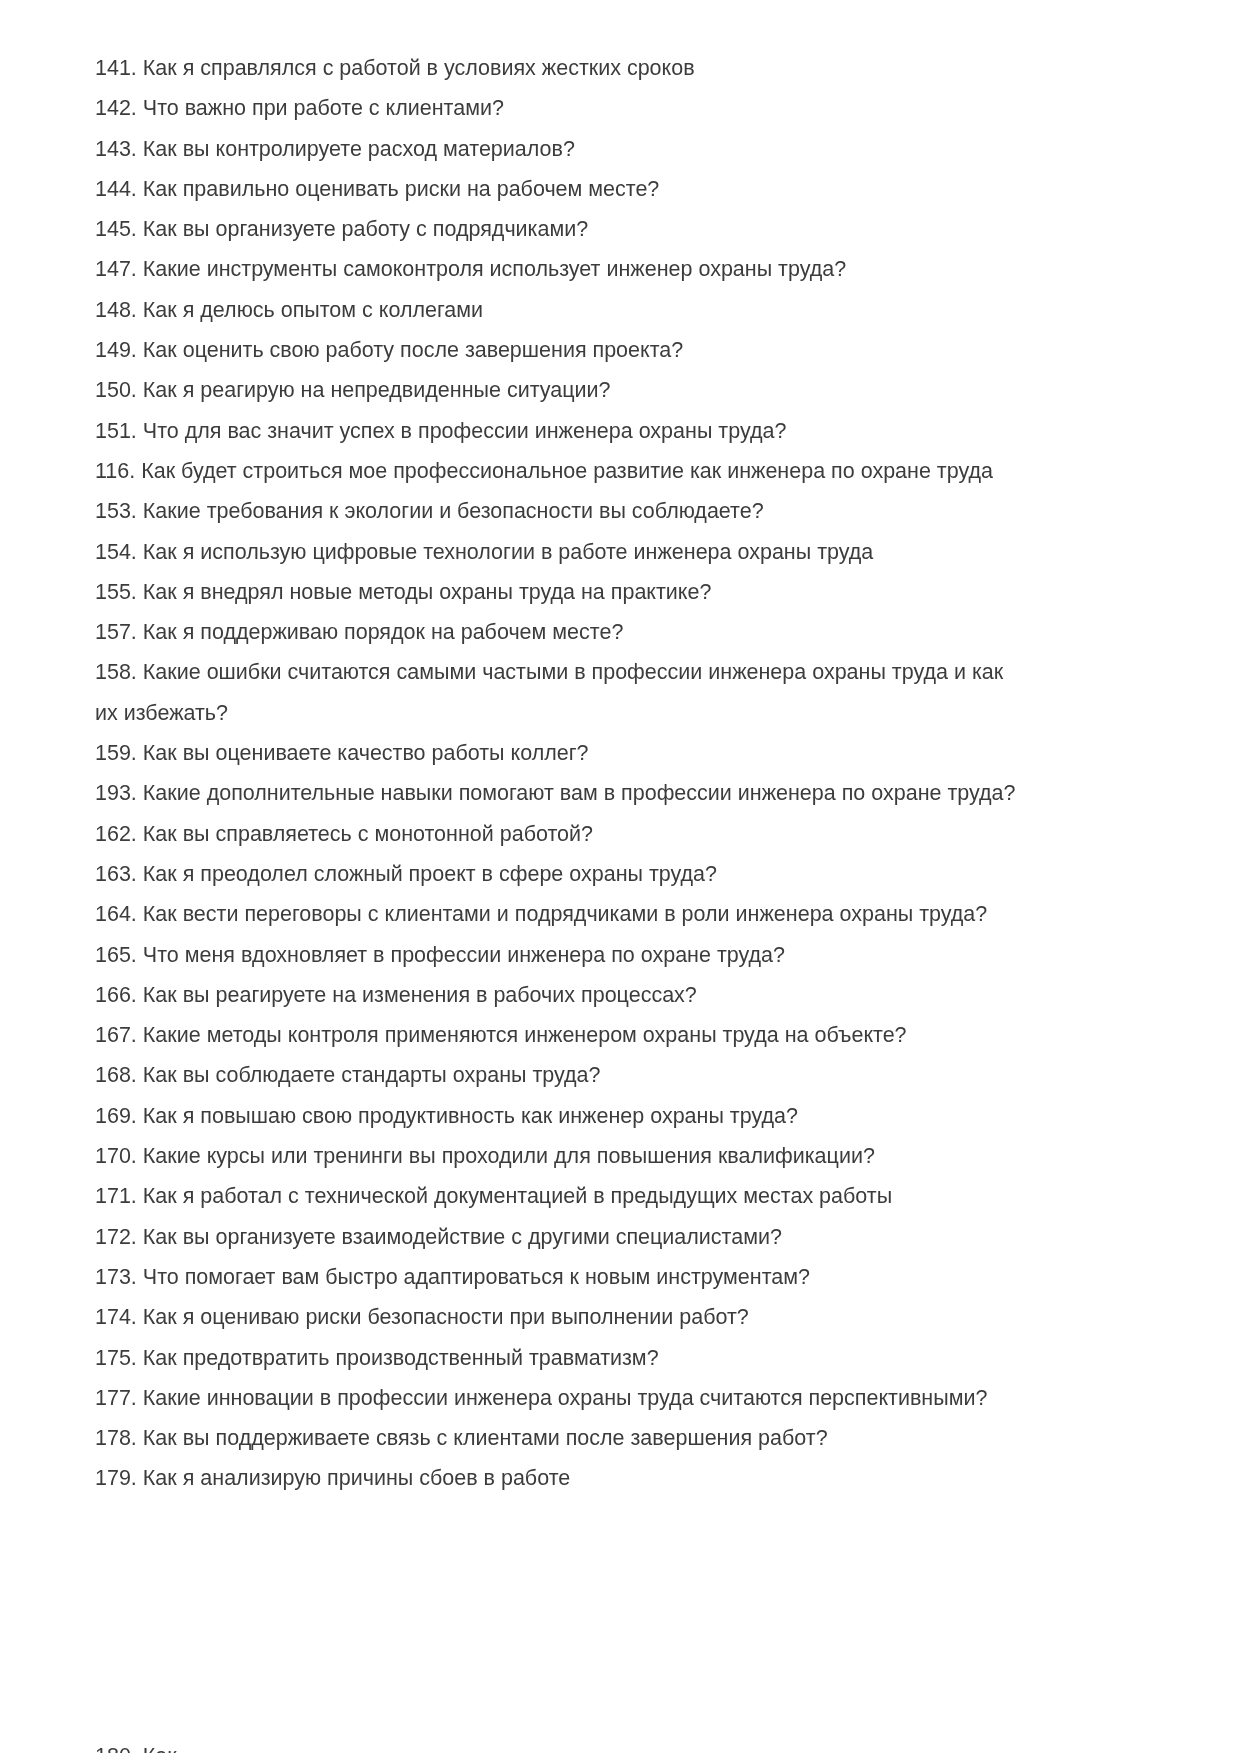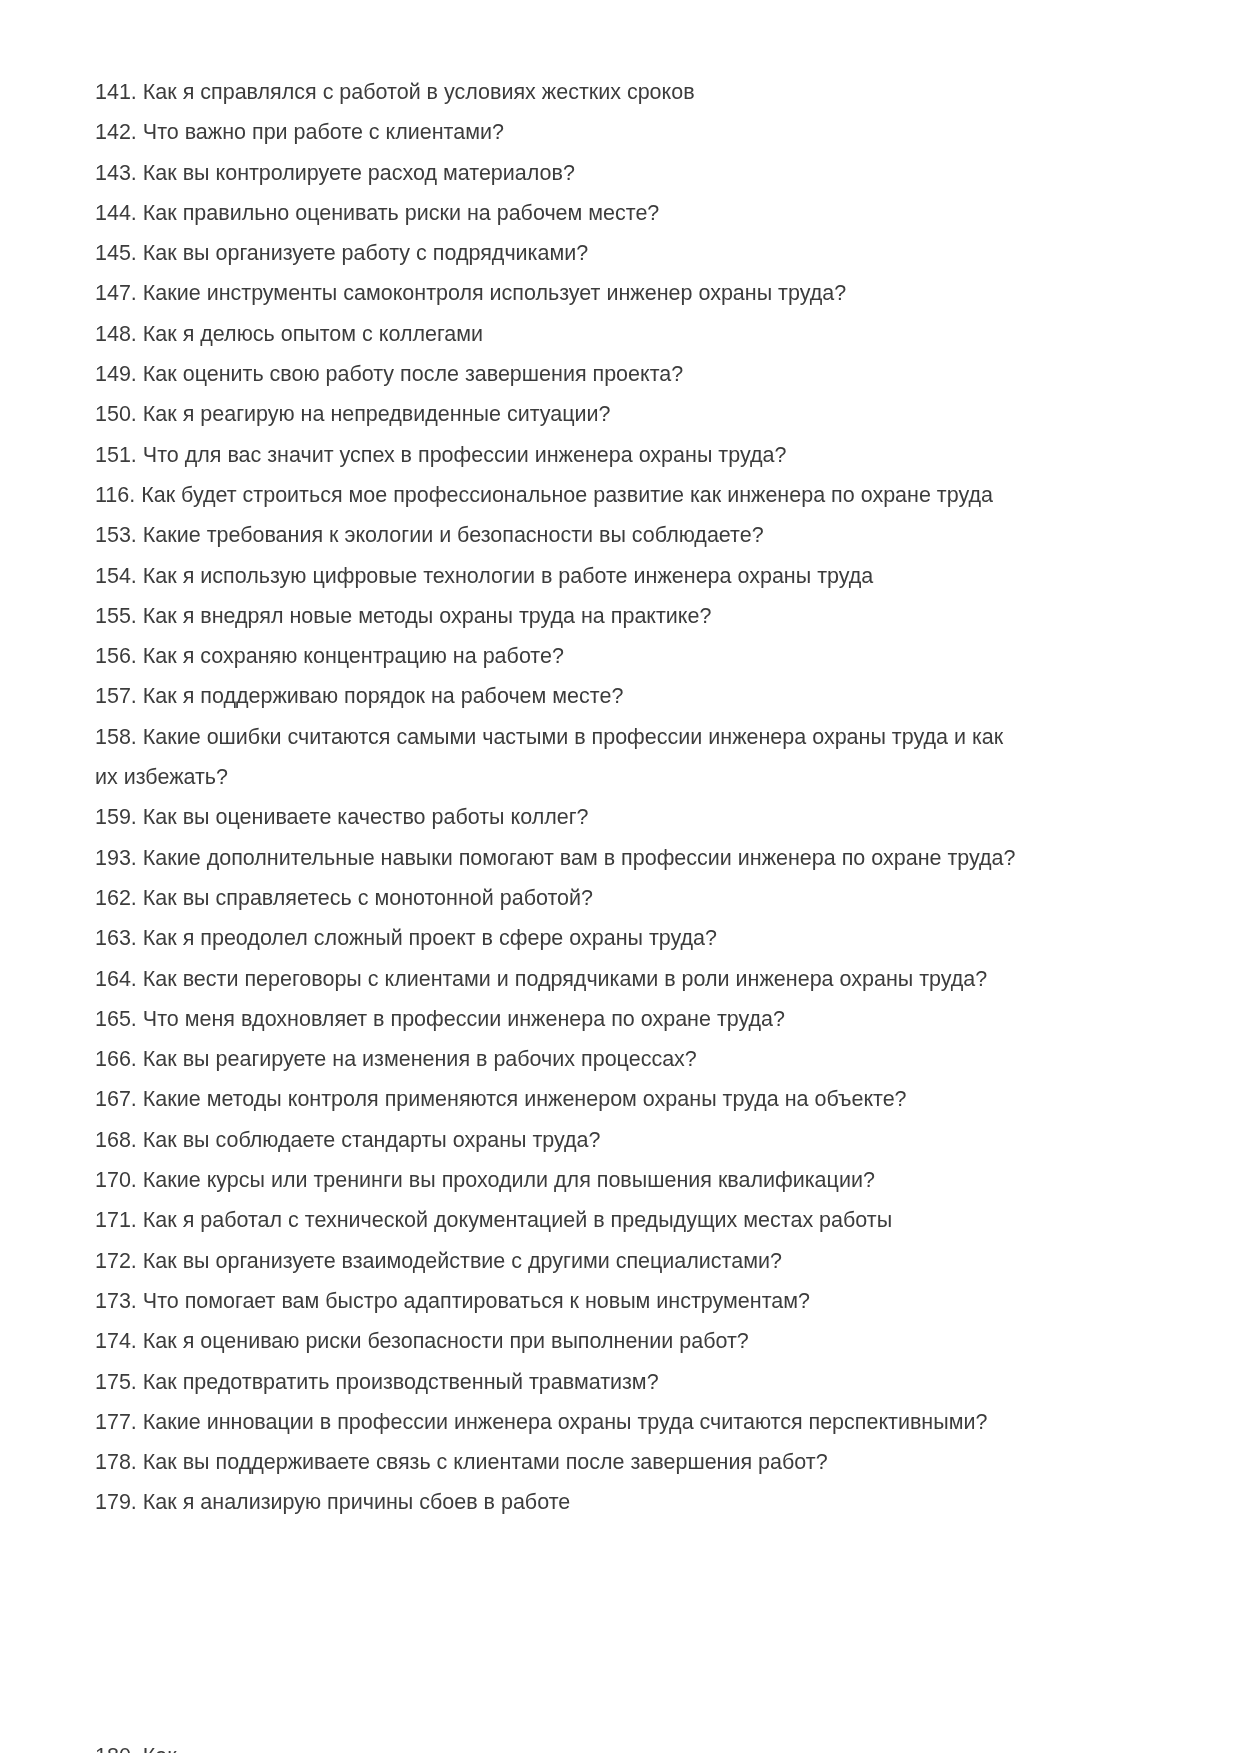--- a/index.html
+++ b/index.html
@@ -11,21 +11,21 @@
     width: 1239px;
     height: 1753px;
     background: #ffffff;
     overflow: hidden;
     position: relative;
     font-family: "Liberation Sans", sans-serif;
   }
   .question-list {
     position: absolute;
     left: 95px;
-    top: 72px;
+    top: 48px;
     width: 1144px;
   }
   .q-item {
     font-size: 21.5px;
     line-height: 40.3px;
     color: #3c3c3c;
     white-space: pre-line;
     text-align: left;
   }
   .clipped-next {
@@ -50,33 +50,33 @@
       <div class="q-item">145. Как вы организуете работу с подрядчиками?</div>
       <div class="q-item">147. Какие инструменты самоконтроля использует инженер охраны труда?</div>
       <div class="q-item">148. Как я делюсь опытом с коллегами</div>
       <div class="q-item">149. Как оценить свою работу после завершения проекта?</div>
       <div class="q-item">150. Как я реагирую на непредвиденные ситуации?</div>
       <div class="q-item">151. Что для вас значит успех в профессии инженера охраны труда?</div>
       <div class="q-item">116. Как будет строиться мое профессиональное развитие как инженера по охране труда</div>
       <div class="q-item">153. Какие требования к экологии и безопасности вы соблюдаете?</div>
       <div class="q-item">154. Как я использую цифровые технологии в работе инженера охраны труда</div>
       <div class="q-item">155. Как я внедрял новые методы охраны труда на практике?</div>
-      <div class="q-item">156. Как я сохраняю концентрацию на работе?</div>
       <div class="q-item">157. Как я поддерживаю порядок на рабочем месте?</div>
       <div class="q-item">158. Какие ошибки считаются самыми частыми в профессии инженера охраны труда и как
 их избежать?</div>
       <div class="q-item">159. Как вы оцениваете качество работы коллег?</div>
       <div class="q-item">193. Какие дополнительные навыки помогают вам в профессии инженера по охране труда?</div>
       <div class="q-item">162. Как вы справляетесь с монотонной работой?</div>
       <div class="q-item">163. Как я преодолел сложный проект в сфере охраны труда?</div>
       <div class="q-item">164. Как вести переговоры с клиентами и подрядчиками в роли инженера охраны труда?</div>
       <div class="q-item">165. Что меня вдохновляет в профессии инженера по охране труда?</div>
       <div class="q-item">166. Как вы реагируете на изменения в рабочих процессах?</div>
       <div class="q-item">167. Какие методы контроля применяются инженером охраны труда на объекте?</div>
       <div class="q-item">168. Как вы соблюдаете стандарты охраны труда?</div>
+      <div class="q-item">169. Как я повышаю свою продуктивность как инженер охраны труда?</div>
       <div class="q-item">170. Какие курсы или тренинги вы проходили для повышения квалификации?</div>
       <div class="q-item">171. Как я работал с технической документацией в предыдущих местах работы</div>
       <div class="q-item">172. Как вы организуете взаимодействие с другими специалистами?</div>
       <div class="q-item">173. Что помогает вам быстро адаптироваться к новым инструментам?</div>
       <div class="q-item">174. Как я оцениваю риски безопасности при выполнении работ?</div>
       <div class="q-item">175. Как предотвратить производственный травматизм?</div>
       <div class="q-item">177. Какие инновации в профессии инженера охраны труда считаются перспективными?</div>
       <div class="q-item">178. Как вы поддерживаете связь с клиентами после завершения работ?</div>
       <div class="q-item">179. Как я анализирую причины сбоев в работе</div>
     </div>

